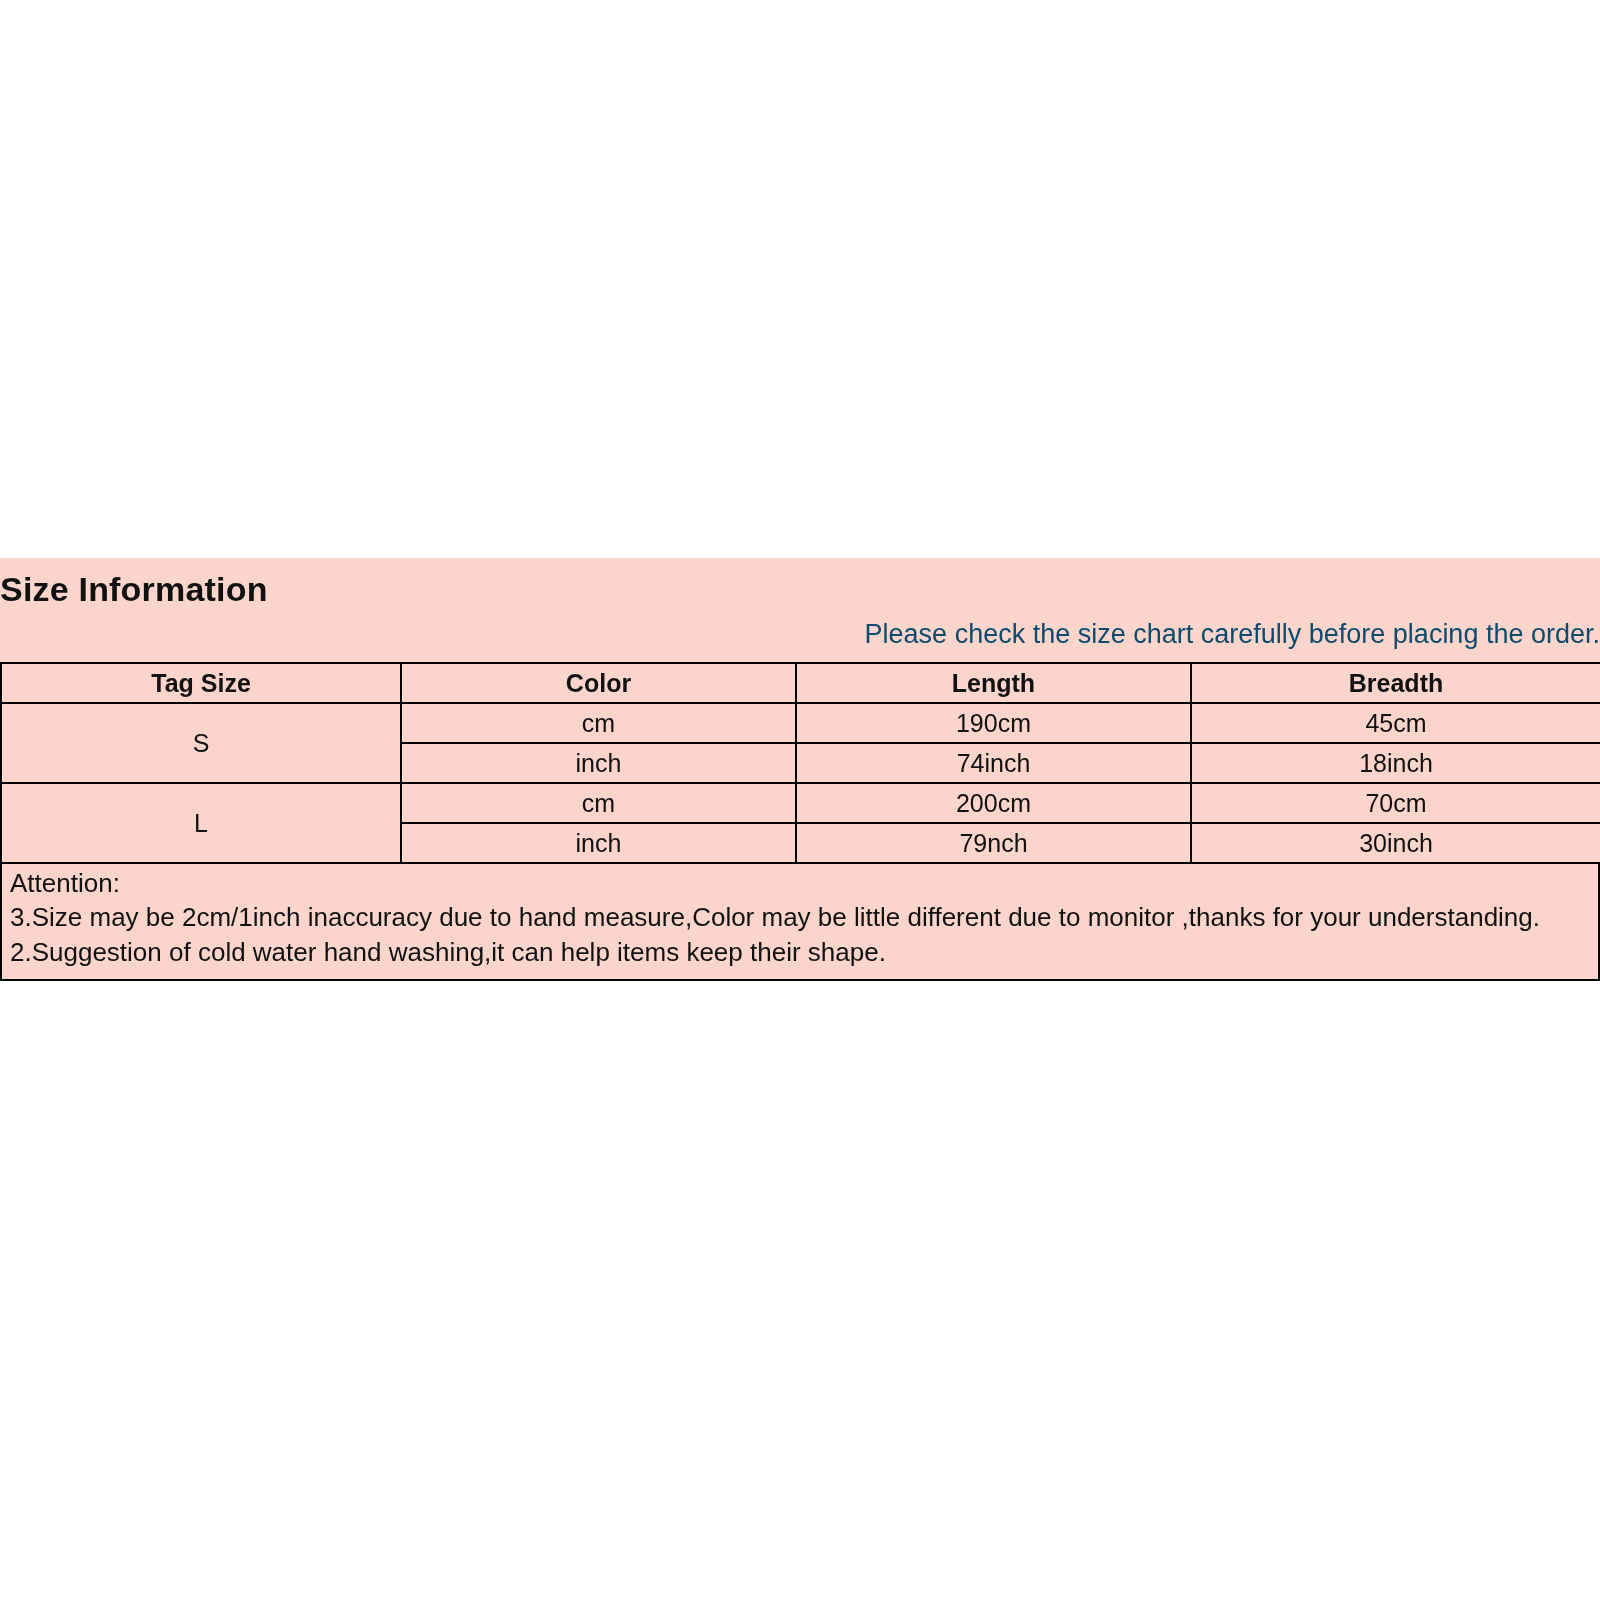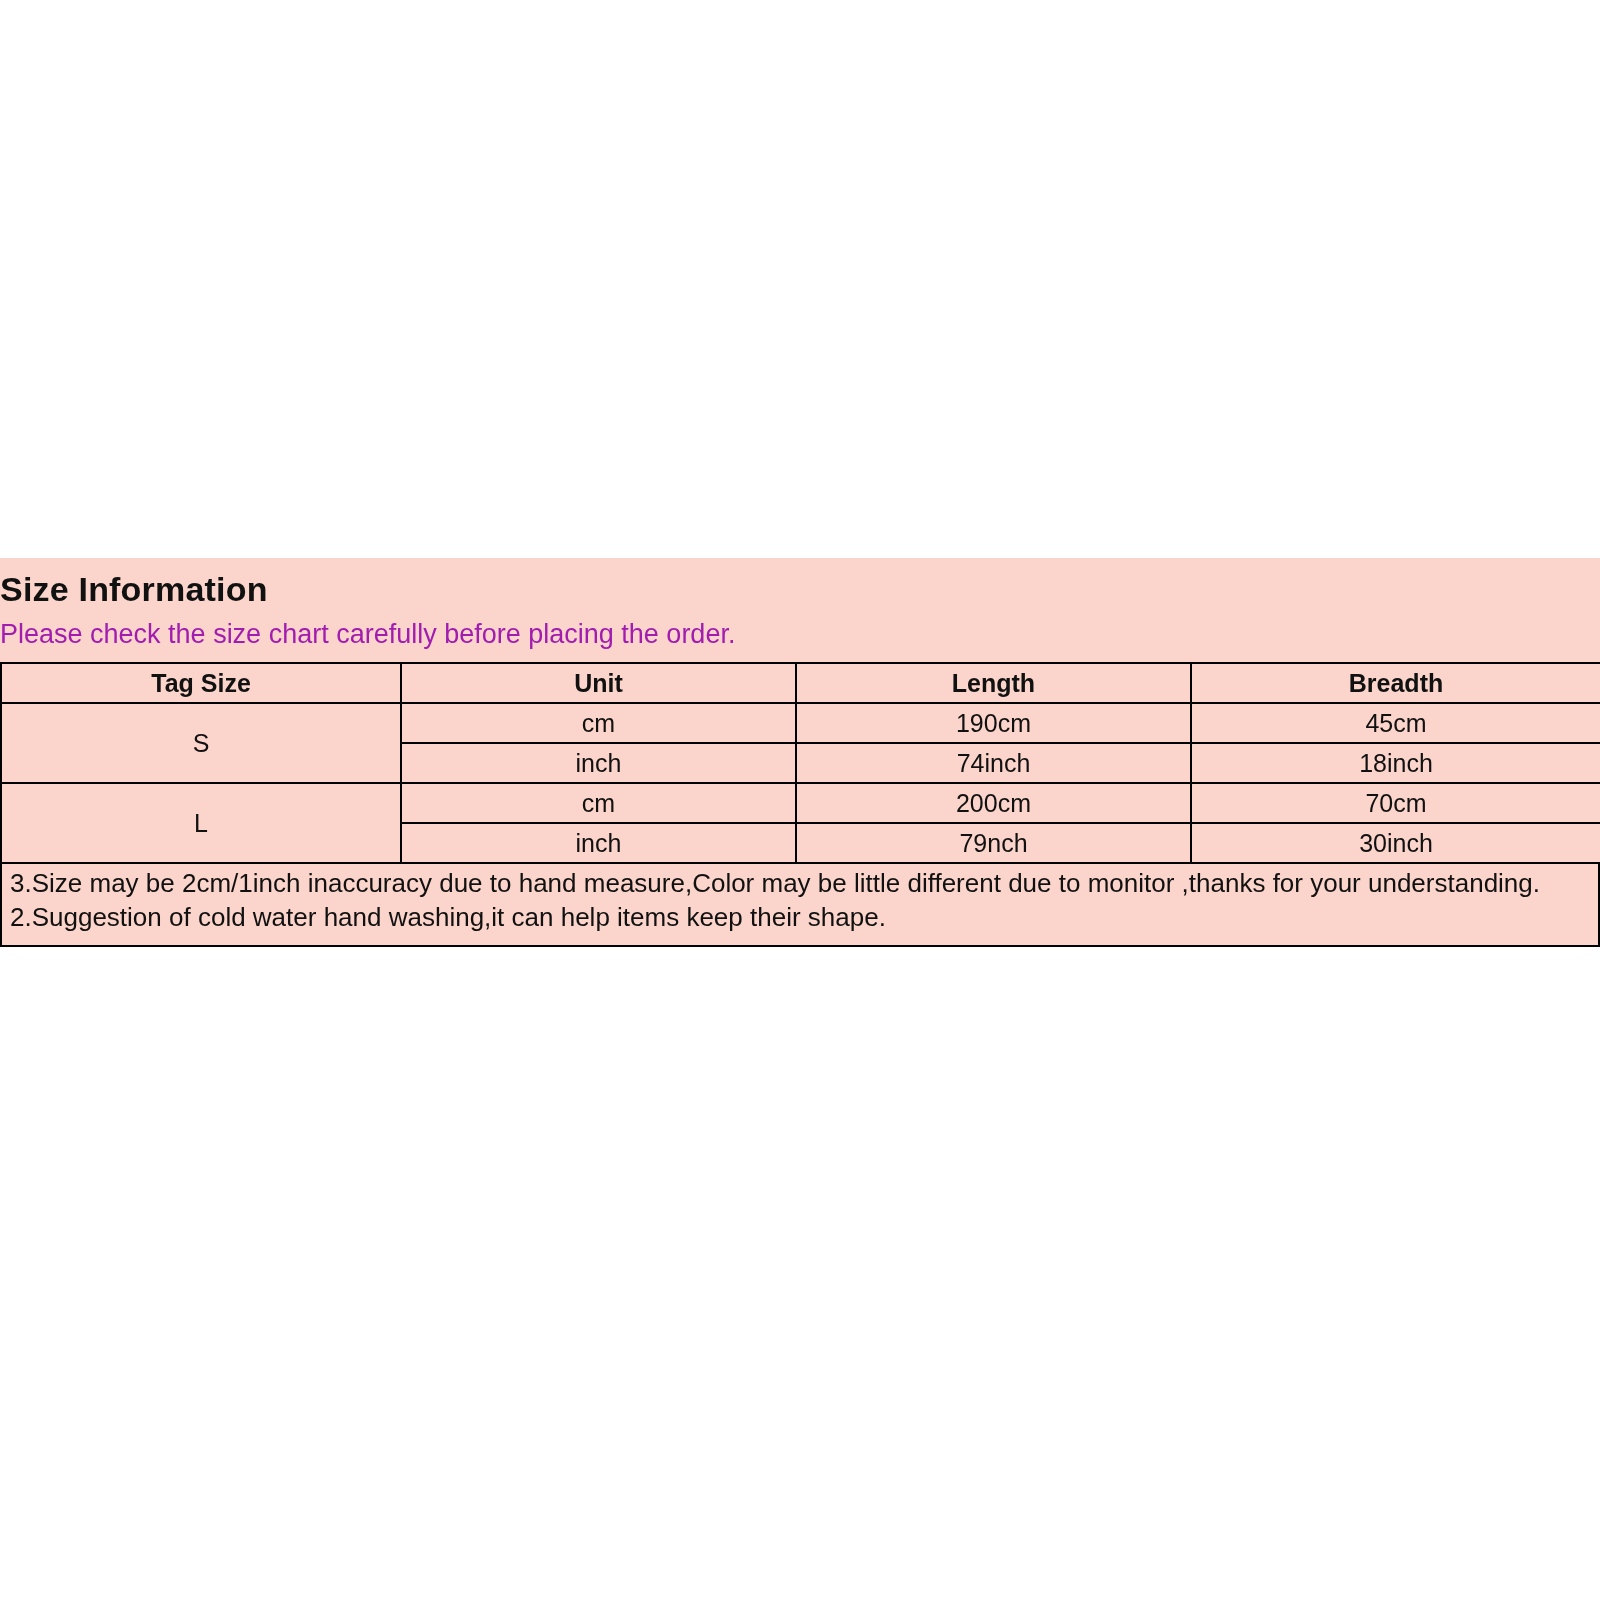--- a/index.html
+++ b/index.html
@@ -27,23 +27,23 @@
   .chart-title {
     text-align: left;
     font-size: 34px;
     font-weight: bold;
     color: #111111;
     padding-top: 12px;
     letter-spacing: 0.2px;
   }
 
   .chart-subtitle {
-    text-align: left;
+    text-align: right;
     font-size: 27px;
-    color: #a21caf;
+    color: #0c4a6e;
     padding-top: 10px;
     padding-bottom: 12px;
   }
 
   table.size-table {
     width: 1600px;
     border-collapse: collapse;
     table-layout: fixed;
   }
 
@@ -99,21 +99,21 @@
   <table class="size-table">
     <colgroup>
       <col class="col-tag">
       <col class="col-unit">
       <col class="col-length">
       <col class="col-breadth">
     </colgroup>
     <thead>
       <tr>
         <th>Tag Size</th>
-        <th>Unit</th>
+        <th>Color</th>
         <th>Length</th>
         <th>Breadth</th>
       </tr>
     </thead>
     <tbody>
       <tr>
         <td class="tag-cell" rowspan="2">S</td>
         <td>cm</td>
         <td>190cm</td>
         <td>45cm</td>
@@ -131,17 +131,18 @@
       </tr>
       <tr>
         <td>inch</td>
         <td>79nch</td>
         <td>30inch</td>
       </tr>
     </tbody>
   </table>
 
   <div class="attention-box">
+    <div class="attention-line">Attention:</div>
     <div class="attention-line">3.Size may be 2cm/1inch inaccuracy due to hand measure,Color may be little different due to monitor ,thanks for your understanding.</div>
     <div class="attention-line">2.Suggestion of cold water hand washing,it can help items keep their shape.</div>
   </div>
 
 </div>
 
 </body></html>

